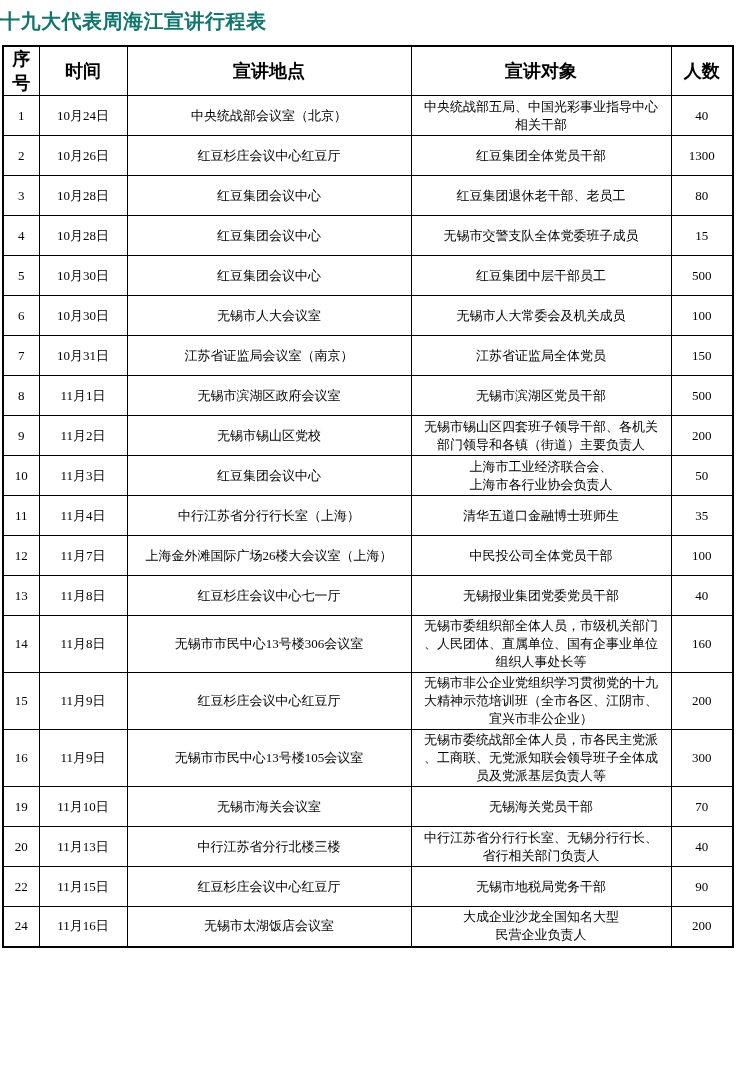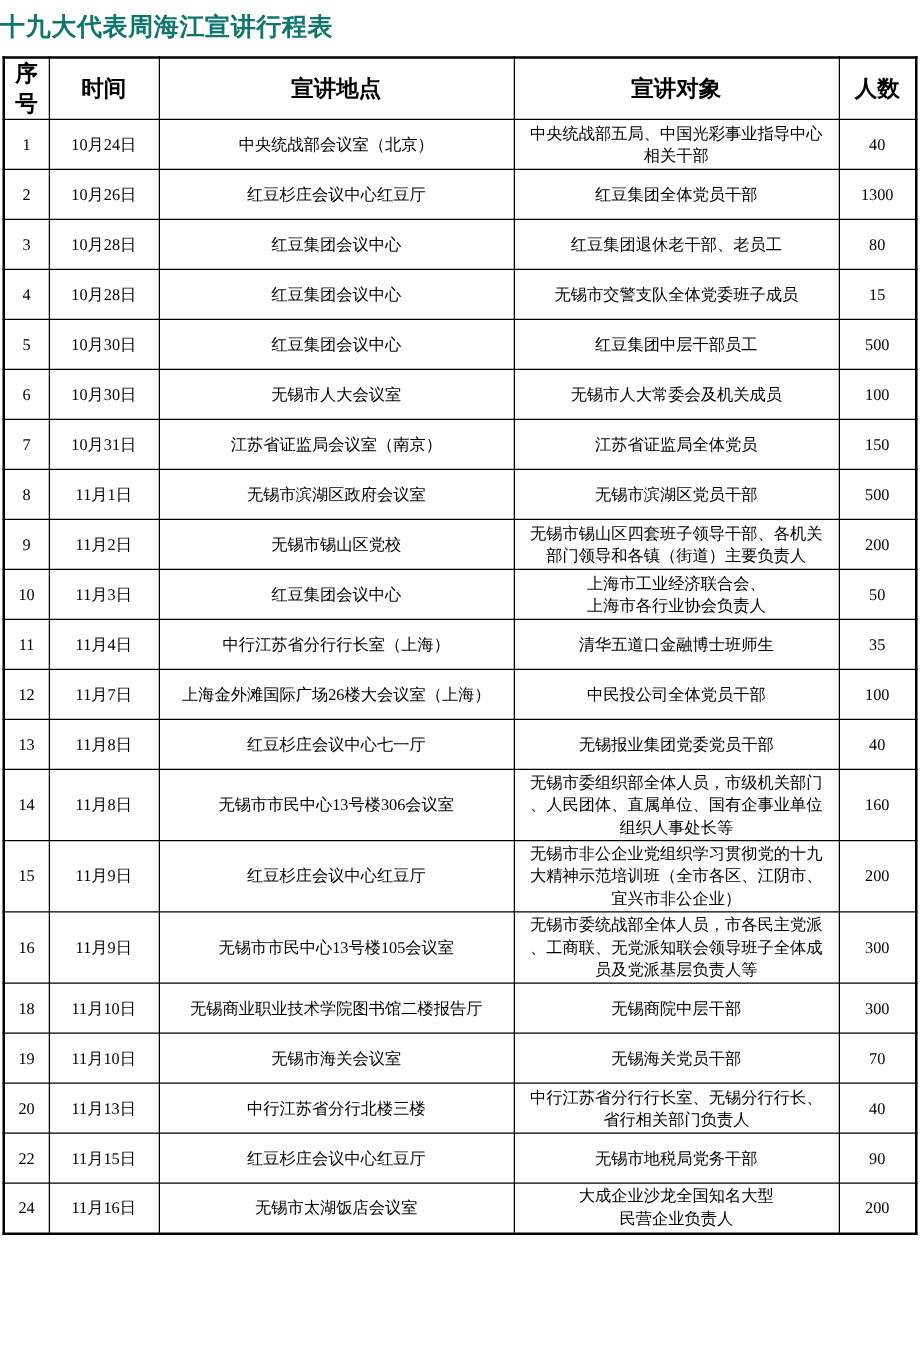--- a/index.html
+++ b/index.html
@@ -207,27 +207,20 @@
     <td class="c-no">16</td>
     <td class="c-date">11月9日</td>
     <td class="c-loc">无锡市市民中心13号楼105会议室</td>
     <td class="c-aud">无锡市委统战部全体人员，市各民主党派
 、工商联、无党派知联会领导班子全体成
 员及党派基层负责人等</td>
     <td class="c-cnt">300</td>
   </tr>
 
 
-  <tr>
-    <td class="c-no">18</td>
-    <td class="c-date">11月10日</td>
-    <td class="c-loc">无锡商业职业技术学院图书馆二楼报告厅</td>
-    <td class="c-aud">无锡商院中层干部</td>
-    <td class="c-cnt">300</td>
-  </tr>
 
   <tr>
     <td class="c-no">19</td>
     <td class="c-date">11月10日</td>
     <td class="c-loc">无锡市海关会议室</td>
     <td class="c-aud">无锡海关党员干部</td>
     <td class="c-cnt">70</td>
   </tr>
 
   <tr>

